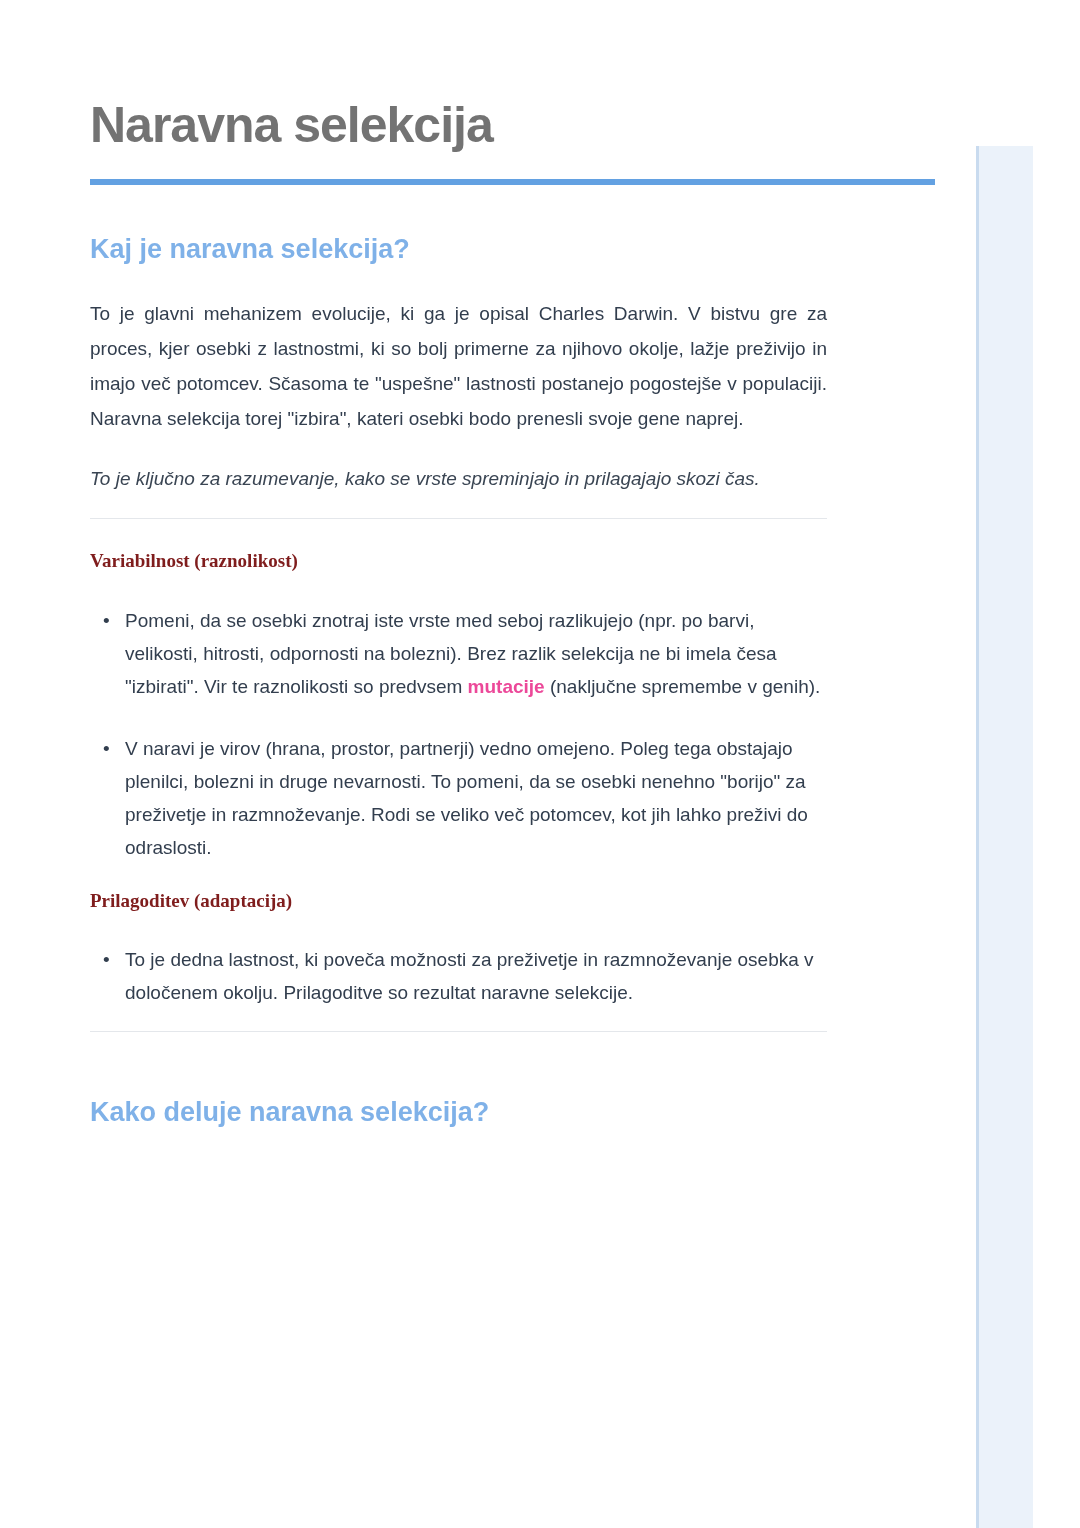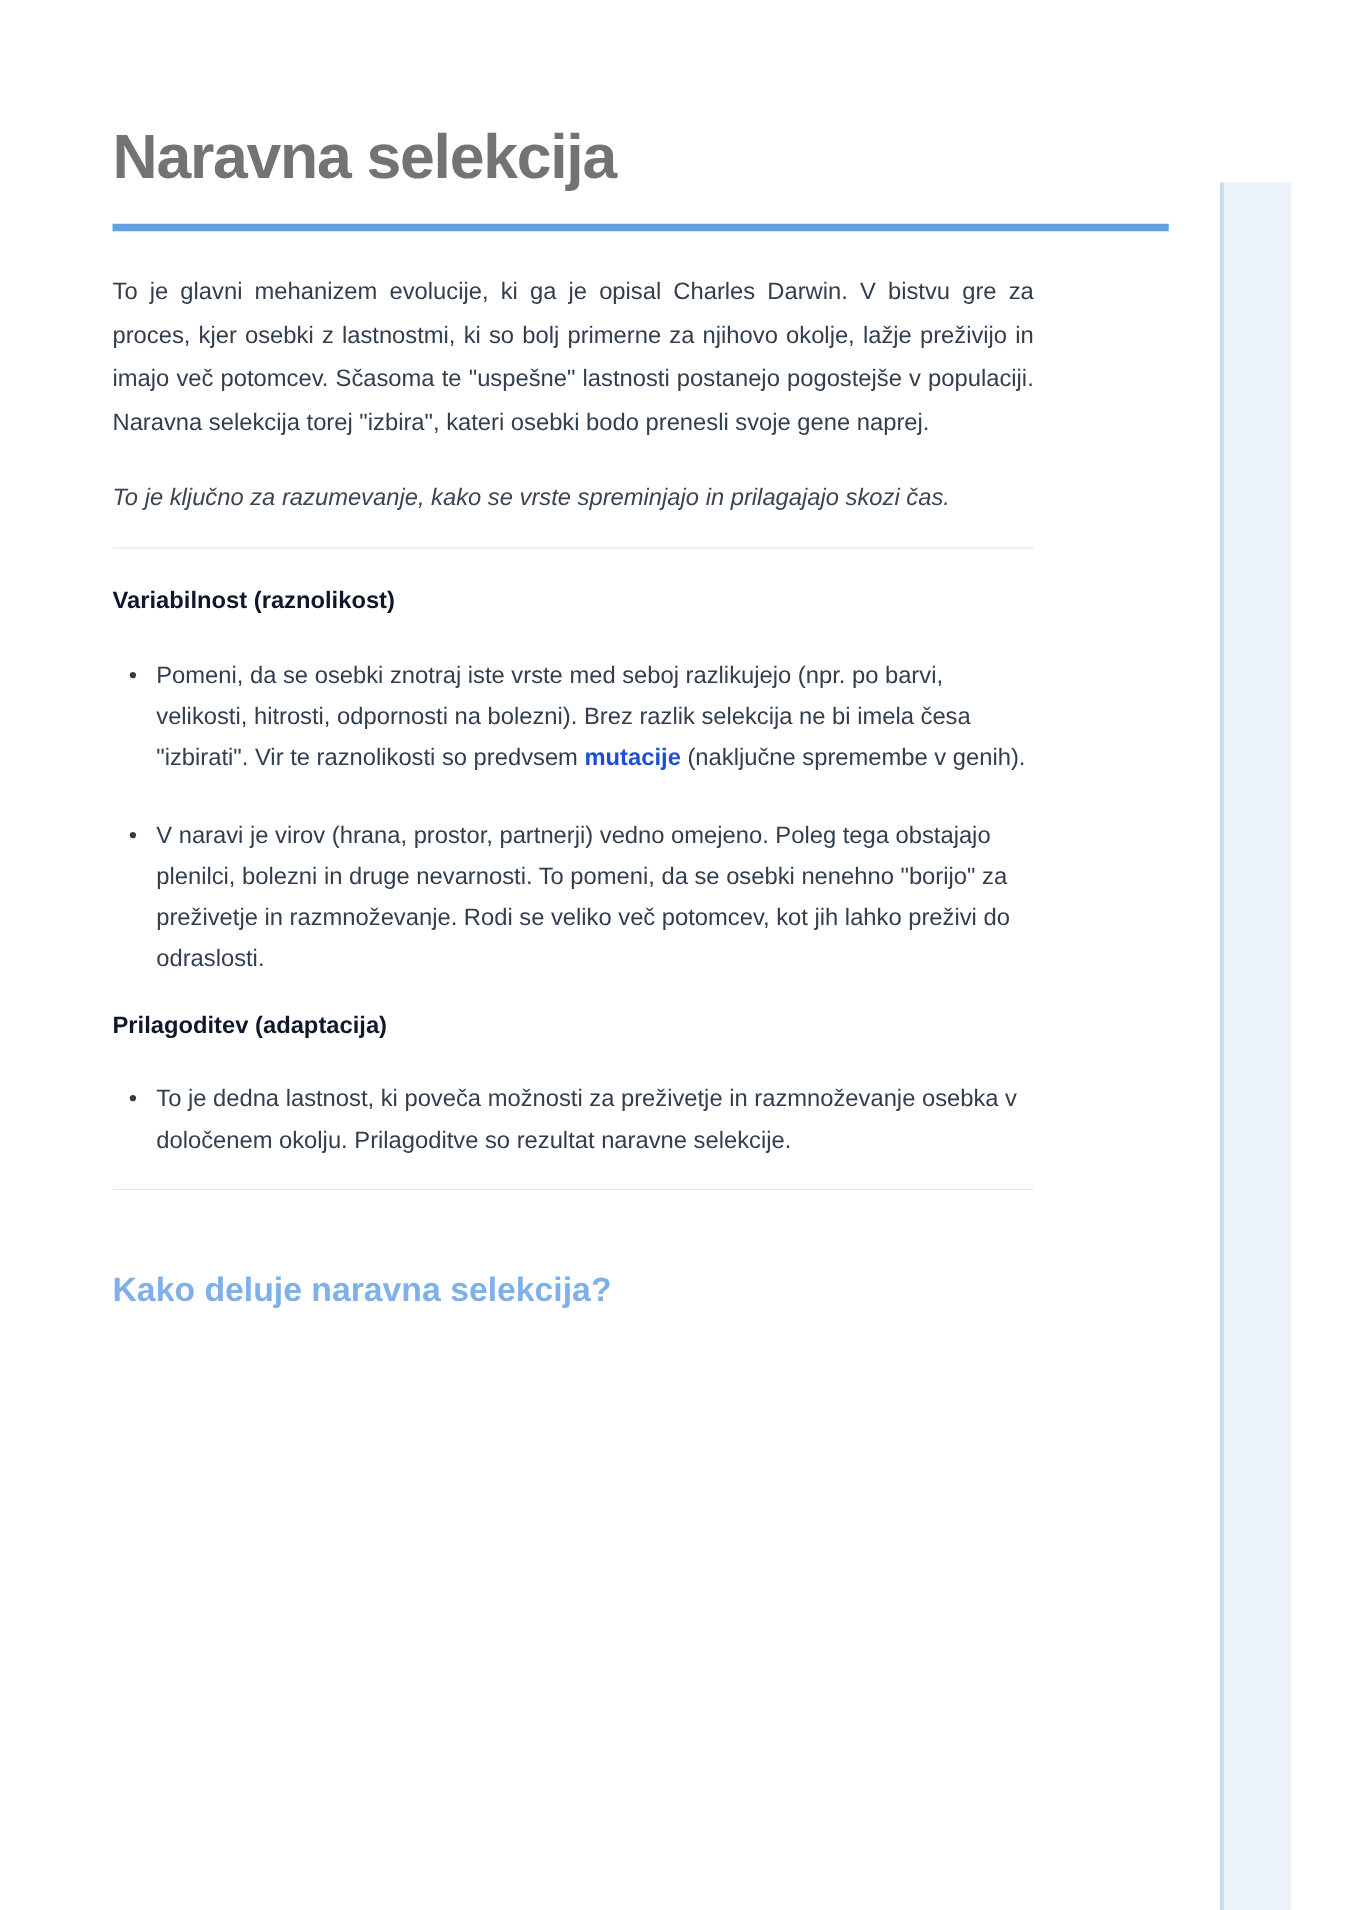--- a/index.html
+++ b/index.html
@@ -83,21 +83,22 @@
     border-top: 1px solid #e4e7eb;
     margin-top: 24px;
   }
   hr.divider.dv2 { margin-top: 22px; }
 
   h3.term-heading {
     width: 737px;
     font-size: 19px;
     line-height: 26px;
     font-weight: bold;
-    color: #0f172a;
+    color: #7f1d1d;
+    font-family: Liberation Serif, serif;
   }
   .mt-h3-first { margin-top: 29px; }
   .mt-h3       { margin-top: 23px; }
   .mt-h3-b     { margin-top: 24px; }
 
   ul.bullets {
     width: 737px;
     list-style: none;
     margin-top: 30px;
   }
@@ -109,34 +110,35 @@
     line-height: 33px;
     color: #323e4e;
   }
   ul.bullets li::before {
     content: "\2022";
     position: absolute;
     left: 13px;
     top: 0;
     color: #323e4e;
   }
-  ul.bullets li strong { font-weight: bold; color: #1d4ed8; }
+  ul.bullets li strong { font-weight: bold; color: #ec4899; }
 </style>
 </head>
 <body>
 
 <div class="page">
 
   <div class="side-stripe"></div>
 
   <main class="content">
 
     <h1 class="doc-title">Naravna selekcija</h1>
     <div class="title-rule"></div>
 
+    <h2 class="sec-heading mt-h2-first">Kaj je naravna selekcija?</h2>
 
     <p class="body mt-para">To je glavni mehanizem evolucije, ki ga je opisal Charles Darwin. V bistvu gre za proces, kjer osebki z lastnostmi, ki so bolj primerne za njihovo okolje, lažje preživijo in imajo več potomcev. Sčasoma te "uspešne" lastnosti postanejo pogostejše v populaciji. Naravna selekcija torej "izbira", kateri osebki bodo prenesli svoje gene naprej.</p>
 
     <p class="note">To je ključno za razumevanje, kako se vrste spreminjajo in prilagajajo skozi čas.</p>
 
     <hr class="divider">
 
 
     <h3 class="term-heading mt-h3-first">Variabilnost (raznolikost)</h3>
     <ul class="bullets">

